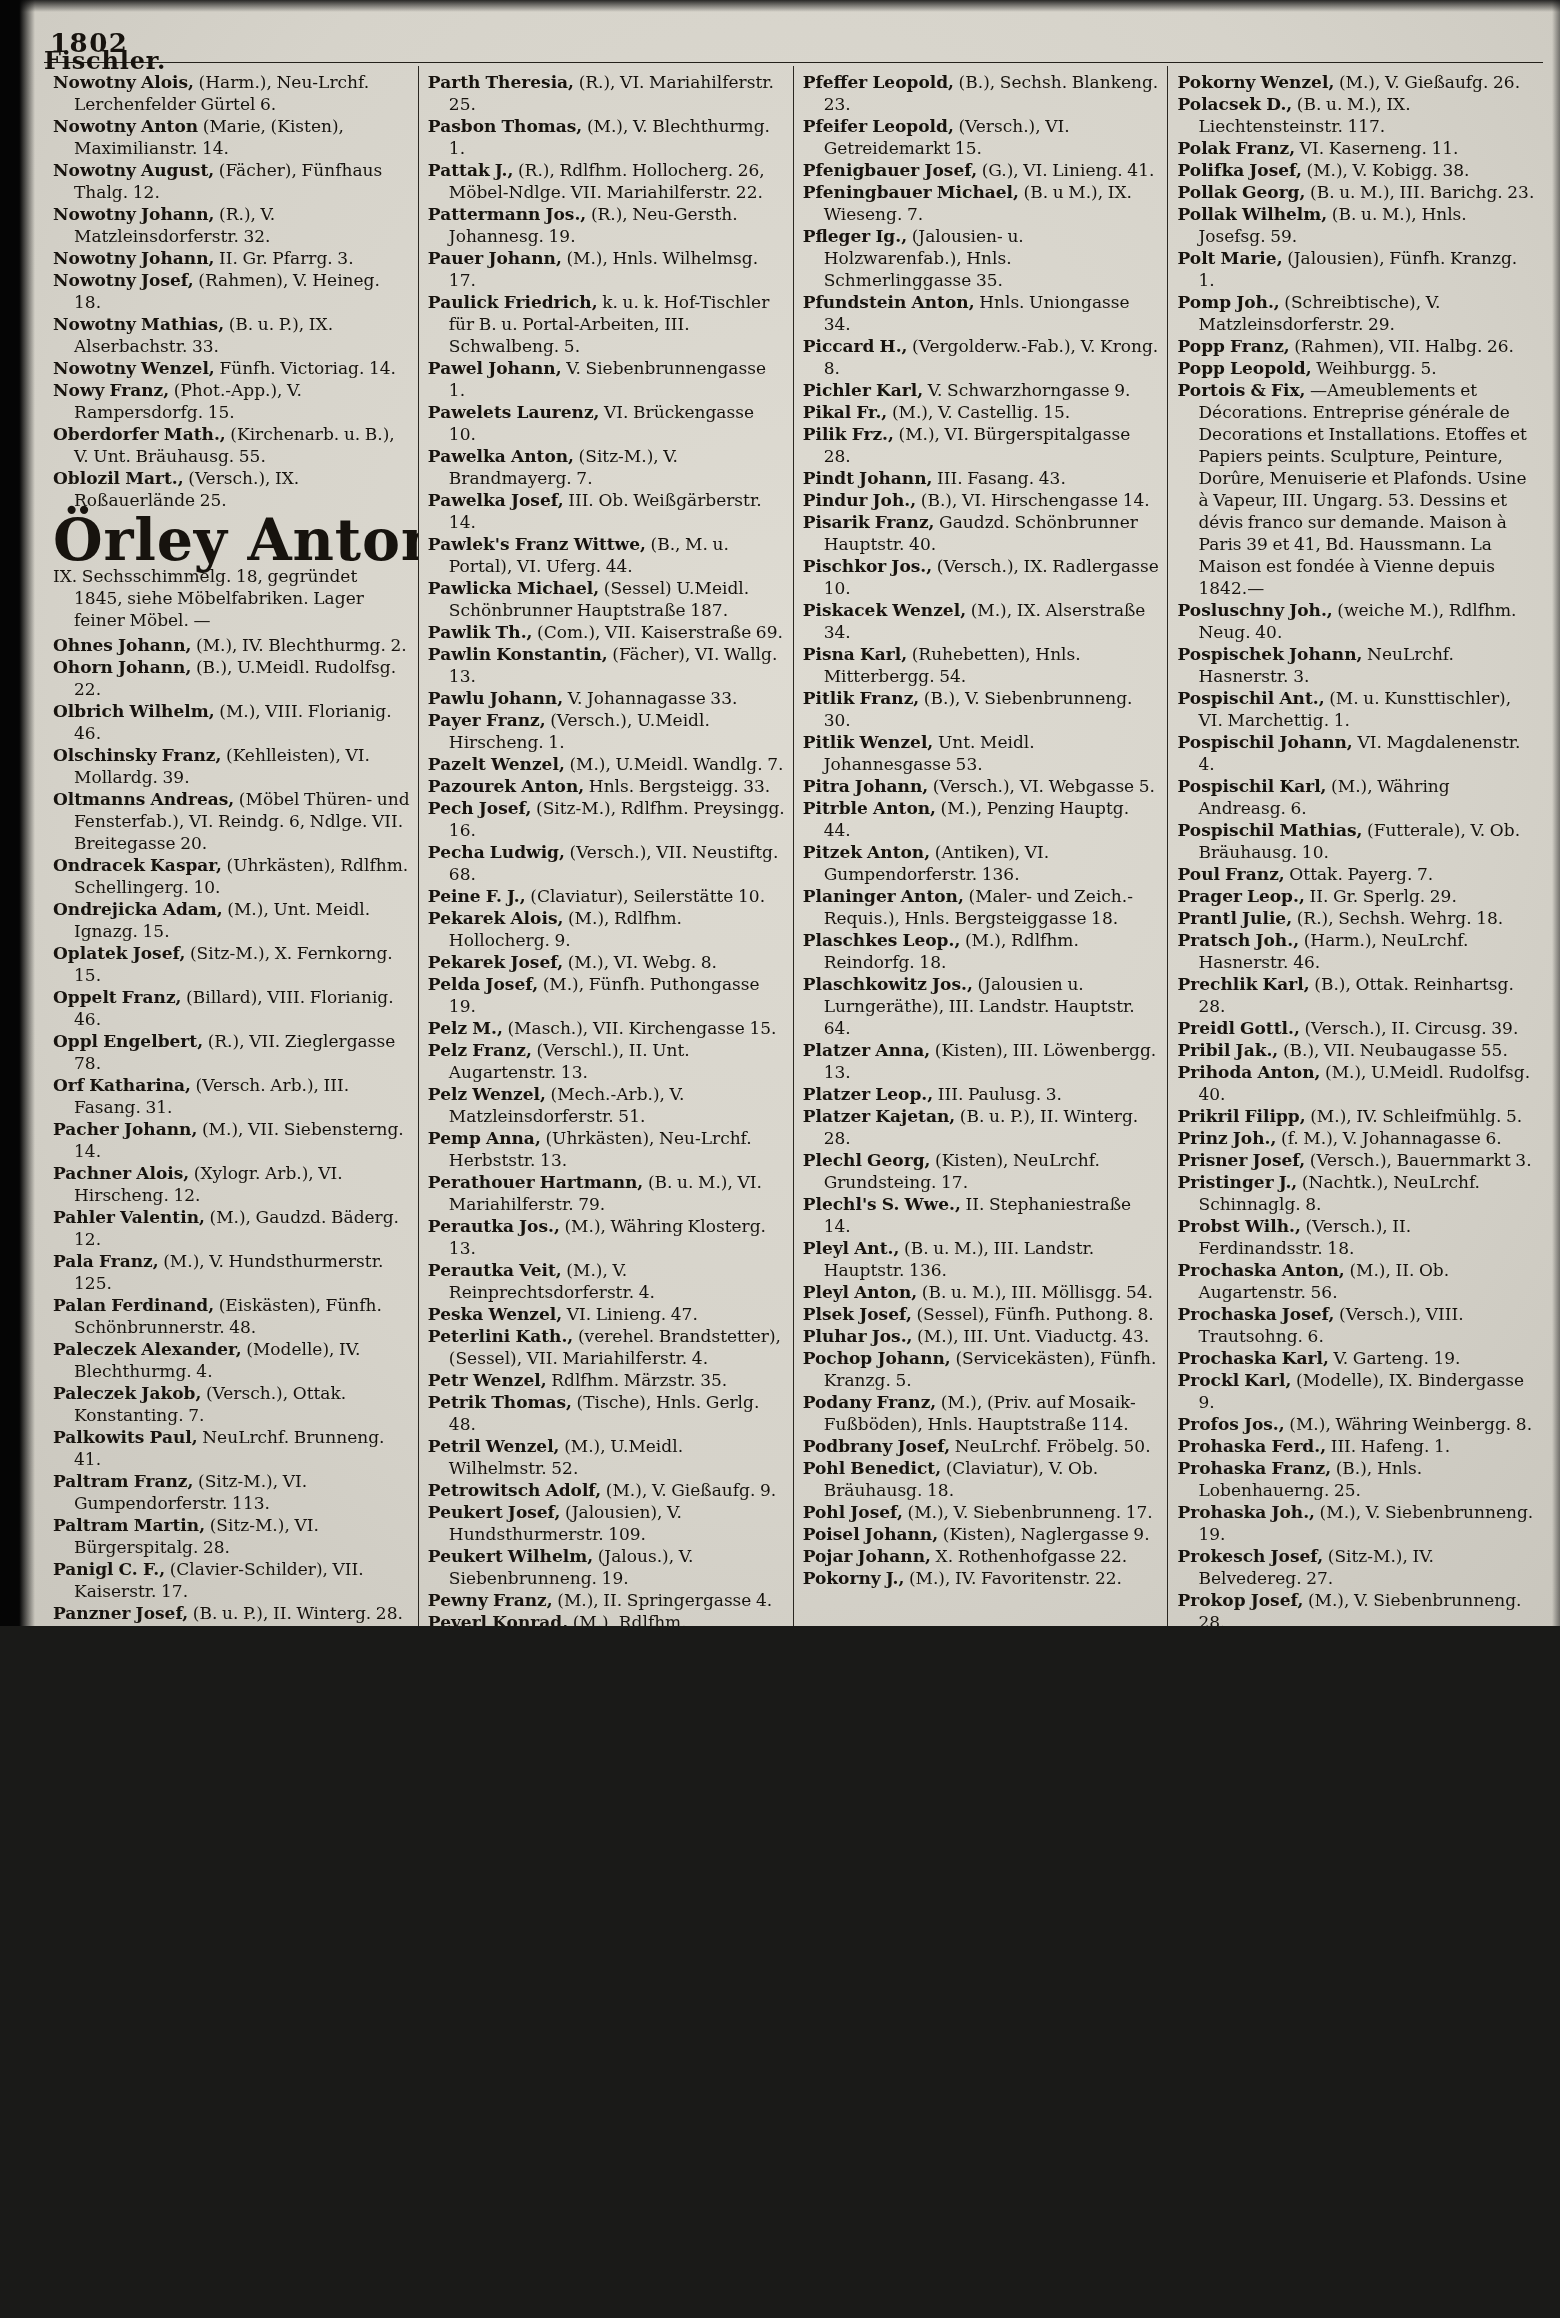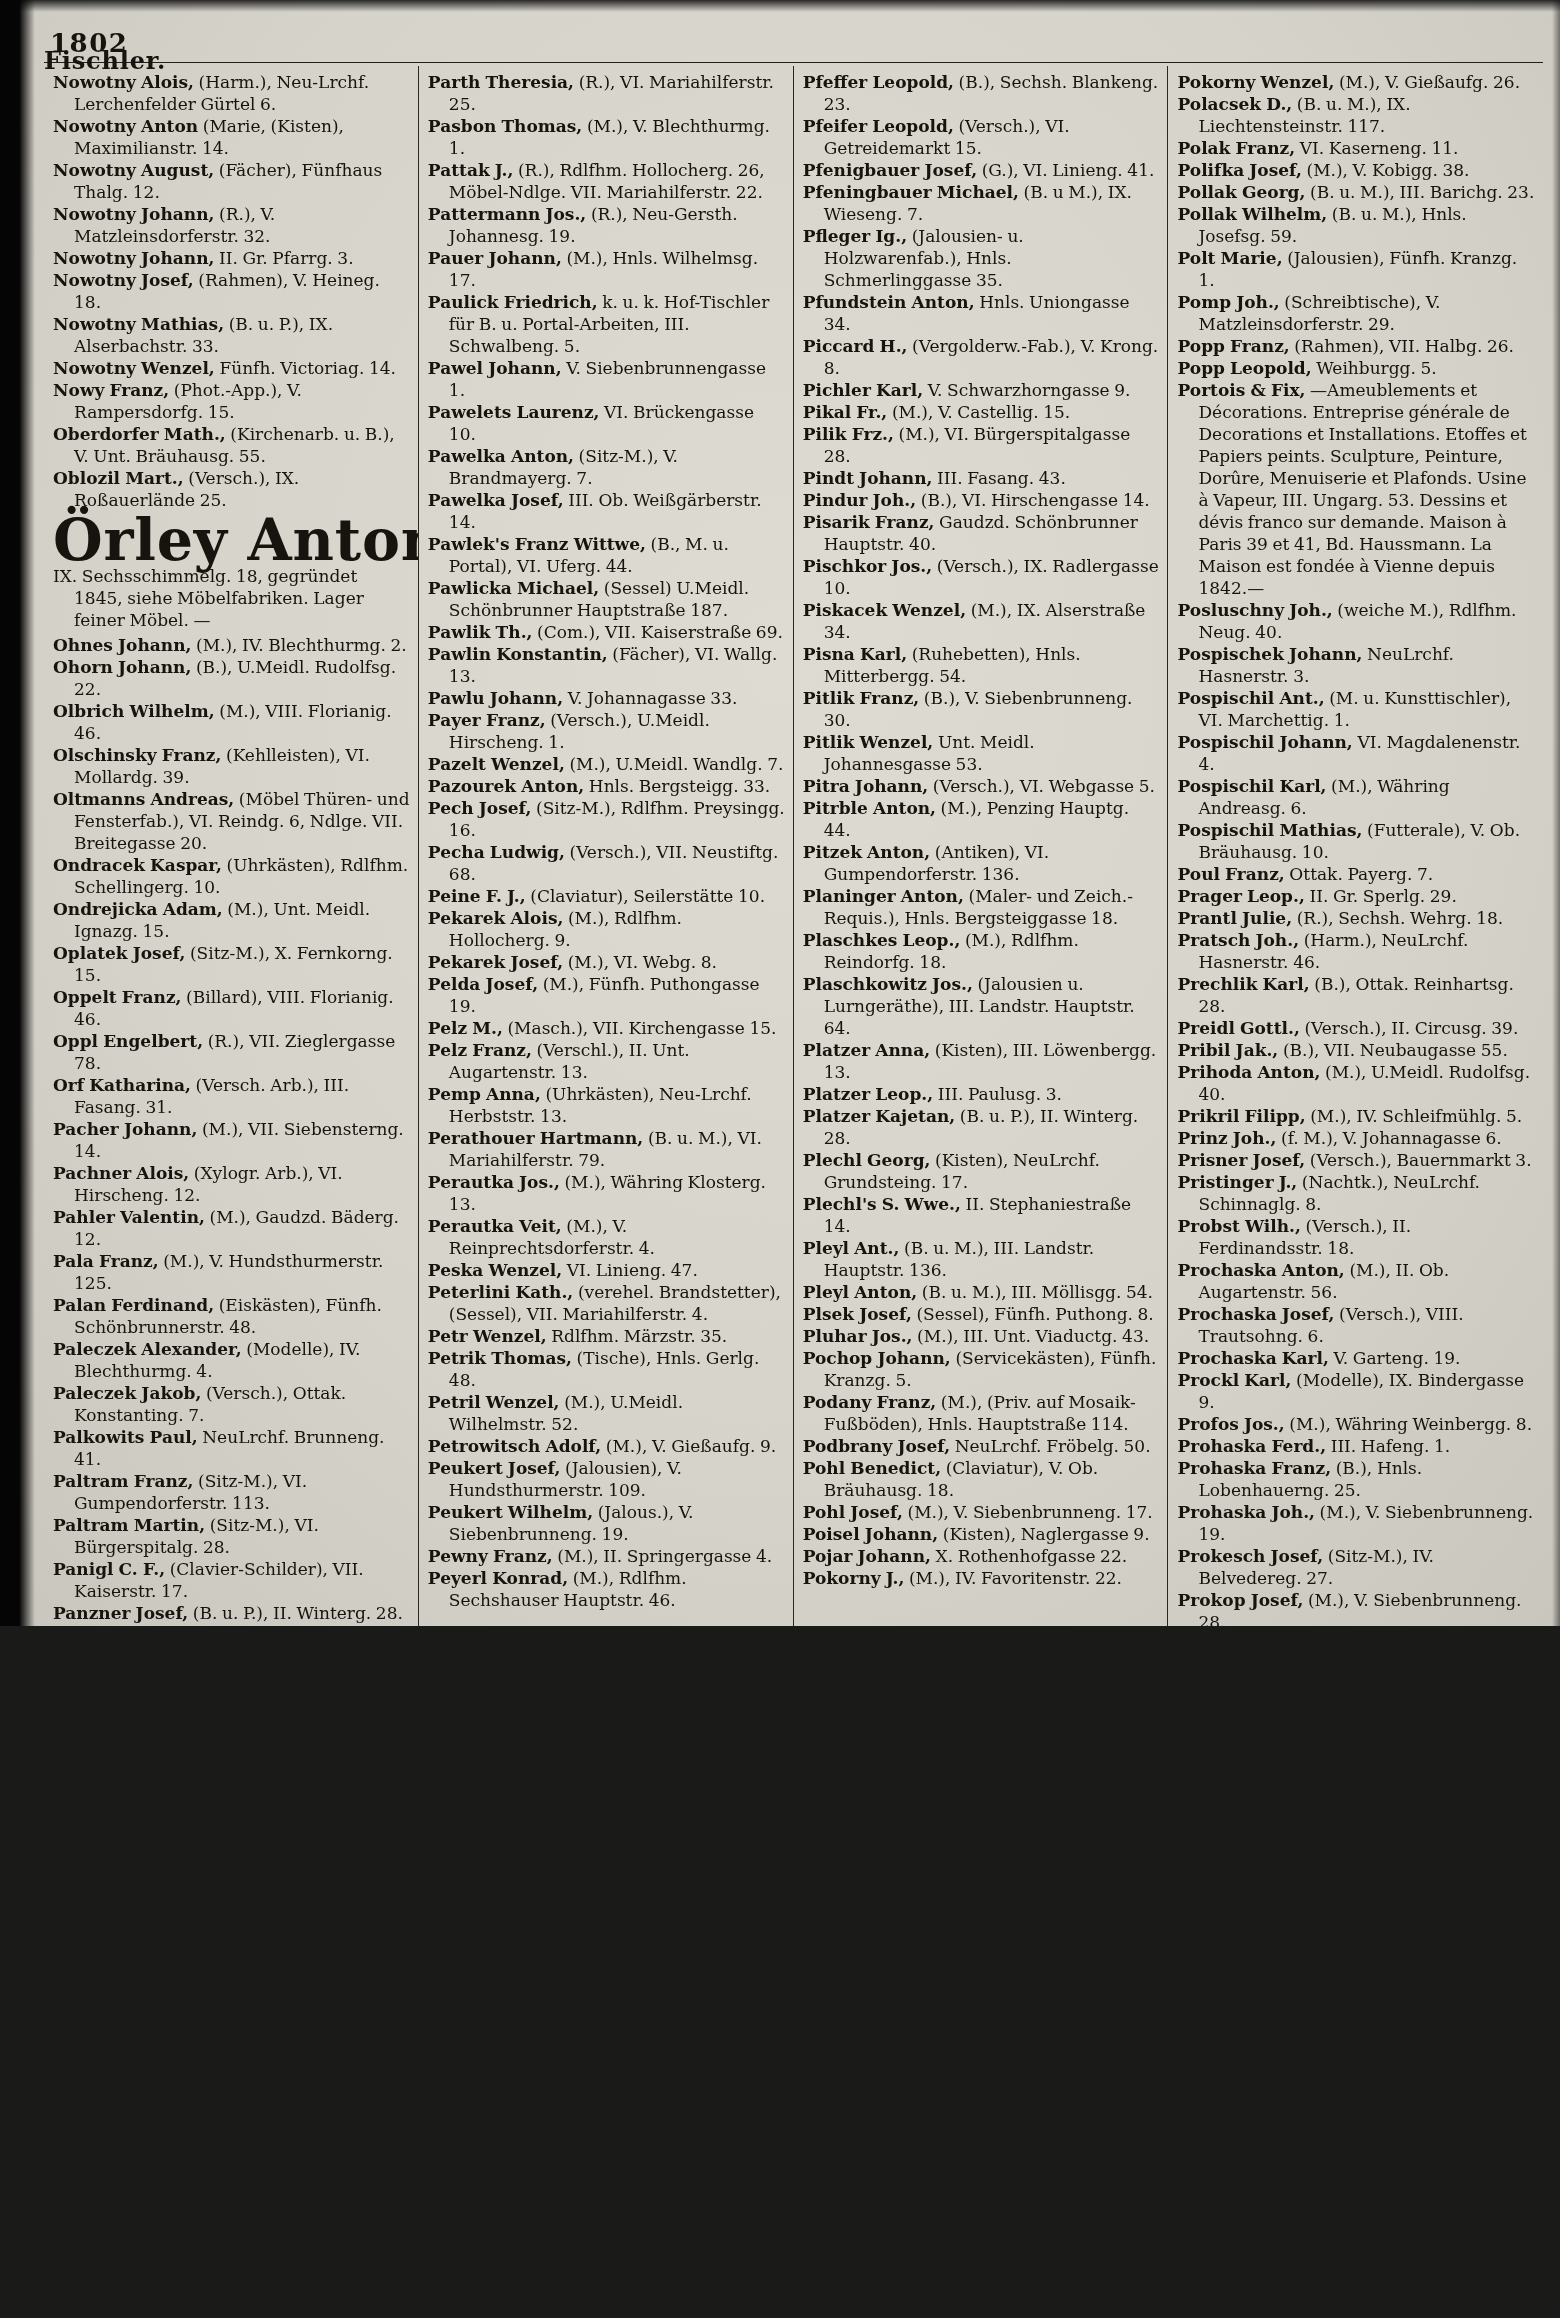--- a/index.html
+++ b/index.html
@@ -113,20 +113,21 @@
           <p class="entry"><span class="nm">Pazelt Wenzel,</span><span class="tx"> (M.), U.Meidl. Wandlg. 7.</span></p>
           <p class="entry"><span class="nm">Pazourek Anton,</span><span class="tx"> Hnls. Bergsteigg. 33.</span></p>
           <p class="entry"><span class="nm">Pech Josef,</span><span class="tx"> (Sitz-M.), Rdlfhm. Preysingg. 16.</span></p>
           <p class="entry"><span class="nm">Pecha Ludwig,</span><span class="tx"> (Versch.), VII. Neustiftg. 68.</span></p>
           <p class="entry"><span class="nm">Peine F. J.,</span><span class="tx"> (Claviatur), Seilerstätte 10.</span></p>
           <p class="entry"><span class="nm">Pekarek Alois,</span><span class="tx"> (M.), Rdlfhm. Hollocherg. 9.</span></p>
           <p class="entry"><span class="nm">Pekarek Josef,</span><span class="tx"> (M.), VI. Webg. 8.</span></p>
           <p class="entry"><span class="nm">Pelda Josef,</span><span class="tx"> (M.), Fünfh. Puthongasse 19.</span></p>
           <p class="entry"><span class="nm">Pelz M.,</span><span class="tx"> (Masch.), VII. Kirchengasse 15.</span></p>
           <p class="entry"><span class="nm">Pelz Franz,</span><span class="tx"> (Verschl.), II. Unt. Augartenstr. 13.</span></p>
+          <p class="entry"><span class="nm">Pelz Wenzel,</span><span class="tx"> (Mech.-Arb.), V. Matzleinsdorferstr. 51.</span></p>
           <p class="entry"><span class="nm">Pemp Anna,</span><span class="tx"> (Uhrkästen), Neu-Lrchf. Herbststr. 13.</span></p>
           <p class="entry"><span class="nm">Perathouer Hartmann,</span><span class="tx"> (B. u. M.), VI. Mariahilferstr. 79.</span></p>
           <p class="entry"><span class="nm">Perautka Jos.,</span><span class="tx"> (M.), Währing Klosterg. 13.</span></p>
           <p class="entry"><span class="nm">Perautka Veit,</span><span class="tx"> (M.), V. Reinprechtsdorferstr. 4.</span></p>
           <p class="entry"><span class="nm">Peska Wenzel,</span><span class="tx"> VI. Linieng. 47.</span></p>
           <p class="entry"><span class="nm">Peterlini Kath.,</span><span class="tx"> (verehel. Brandstetter), (Sessel), VII. Mariahilferstr. 4.</span></p>
           <p class="entry"><span class="nm">Petr Wenzel,</span><span class="tx"> Rdlfhm. Märzstr. 35.</span></p>
           <p class="entry"><span class="nm">Petrik Thomas,</span><span class="tx"> (Tische), Hnls. Gerlg. 48.</span></p>
           <p class="entry"><span class="nm">Petril Wenzel,</span><span class="tx"> (M.), U.Meidl. Wilhelmstr. 52.</span></p>
           <p class="entry"><span class="nm">Petrowitsch Adolf,</span><span class="tx"> (M.), V. Gießaufg. 9.</span></p>

